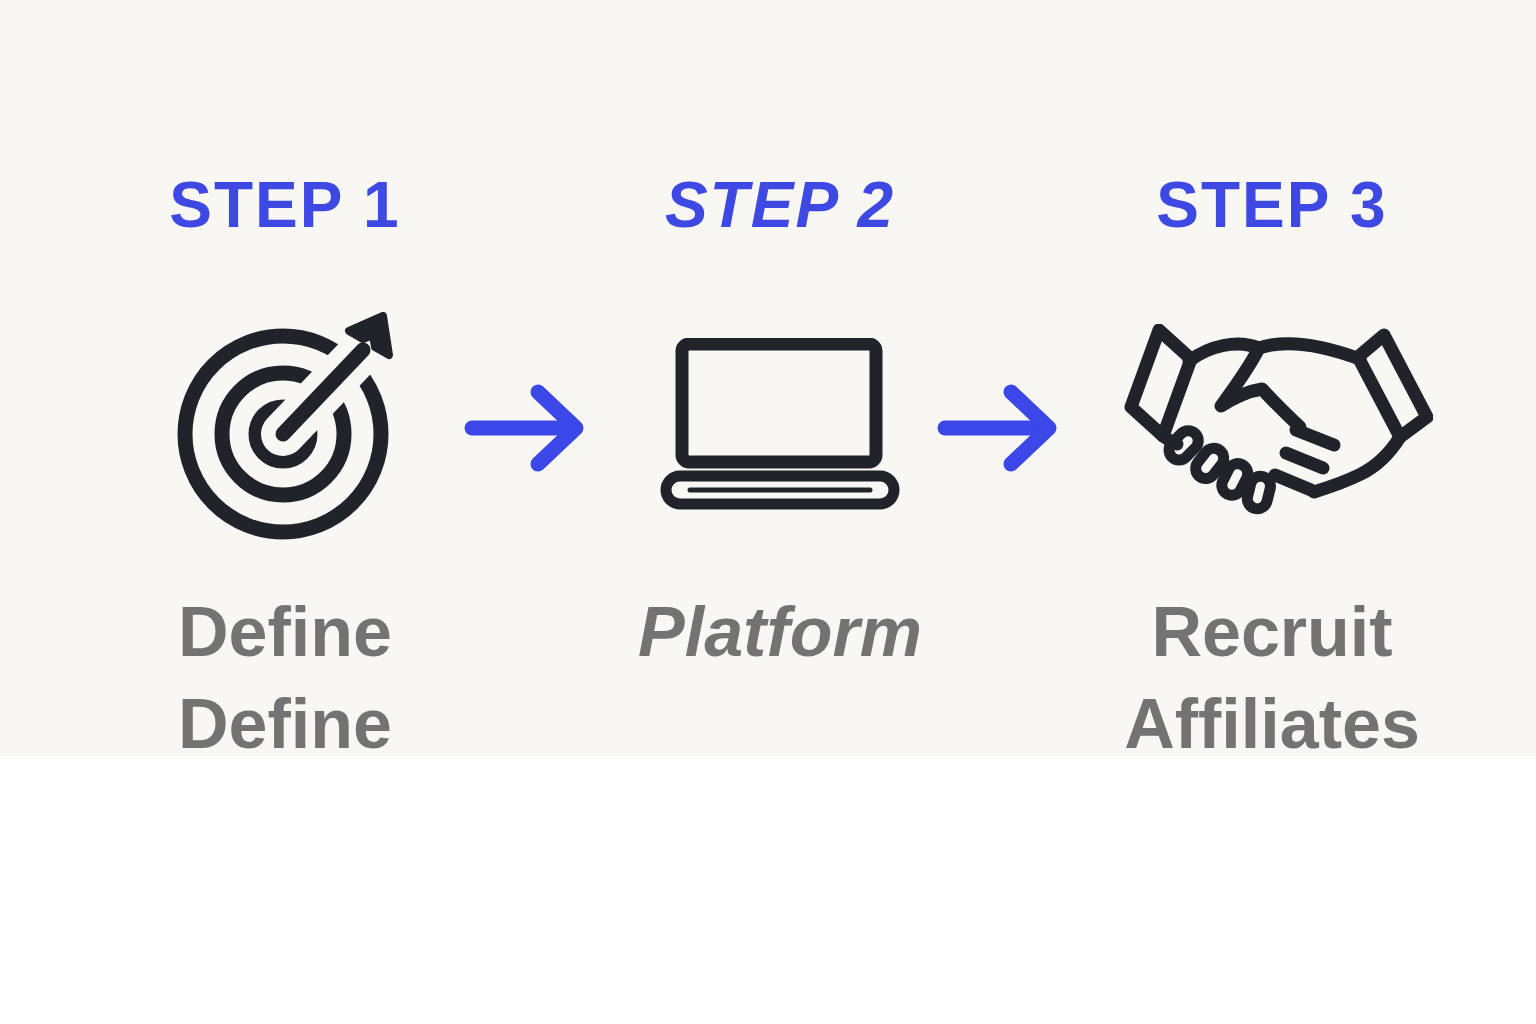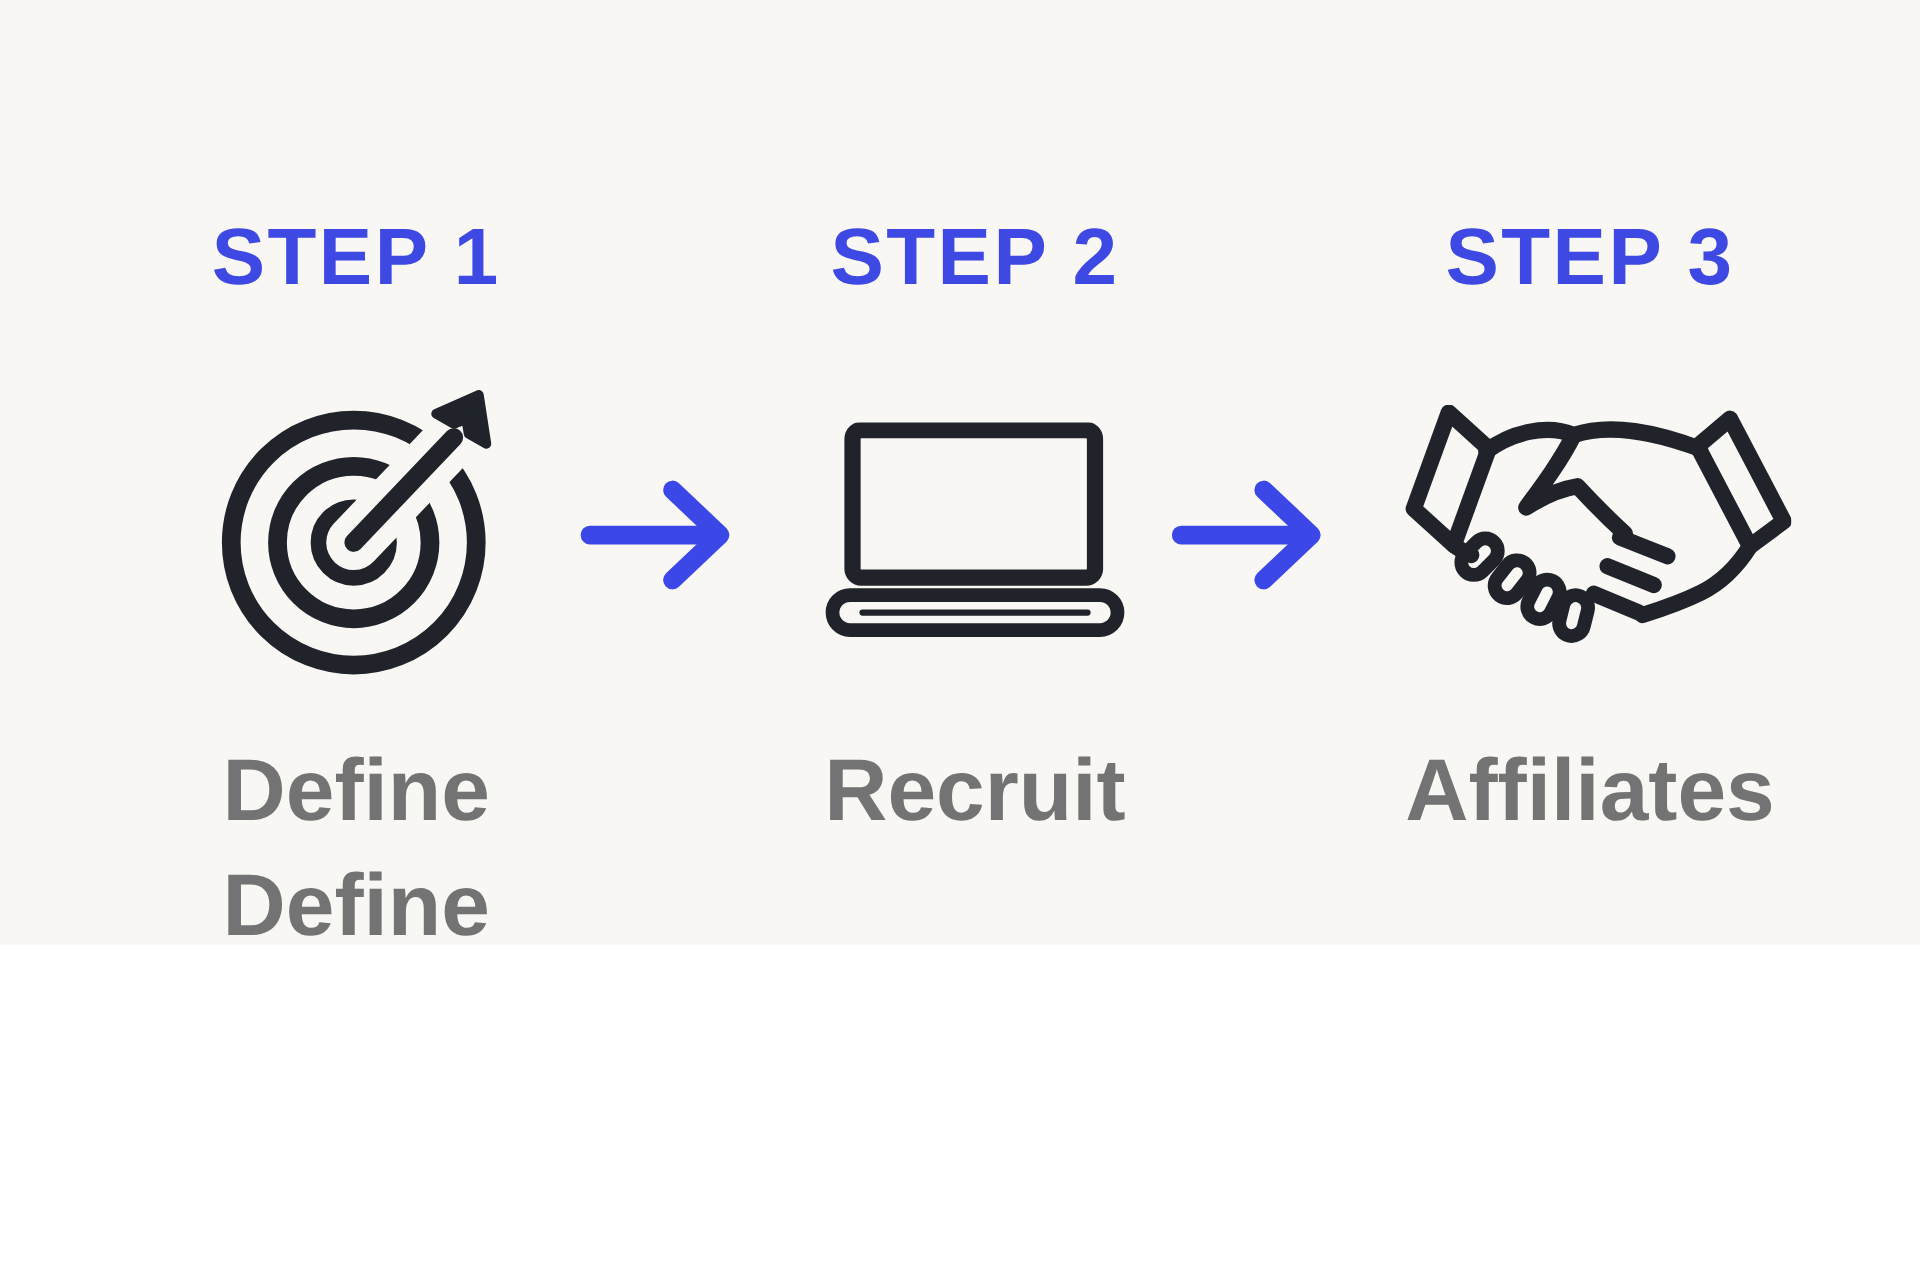--- a/index.html
+++ b/index.html
@@ -11,21 +11,21 @@
     font-family:"Liberation Sans","DejaVu Sans",sans-serif;
   }
   .step{
     position:absolute;
     top:150px;
     width:440px;
     height:700px;
     text-align:center;
   }
   .col1{left:65px;}
-  .col2{left:560px;}
+  .col2{left:560px;font-style:italic;}
   .col3{left:1052px;}
   .step-label{
     margin:0;
     position:absolute;
     top:18px;left:0;right:0;
     font-size:64px;
     font-weight:700;
     letter-spacing:2px;
     color:#3D49E2;
   }
@@ -94,21 +94,21 @@
   <section class="step col2">
     <h2 class="step-label">STEP 2</h2>
     <div class="icon-box">
       <svg width="240" height="172" viewBox="0 0 240 172" fill="none">
         <rect x="22" y="6" width="194" height="118" rx="7" stroke="#20242A" stroke-width="13"></rect>
         <rect x="6" y="138" width="228" height="28" rx="14" stroke="#20242A" stroke-width="11"></rect>
         <line x1="30" y1="152" x2="210" y2="152" stroke="#20242A" stroke-width="5" stroke-linecap="round"></line>
       </svg>
     </div>
     <h1 class="step-title">
-      <span>Recruit</span>
+      <span>Platform</span>
     </h1>
   </section>
 
   <div class="connector a2">
     <svg width="130" height="100" viewBox="0 0 130 100" fill="none">
       <path d="M10,50 L110,50" stroke="#3B47E6" stroke-width="15" stroke-linecap="round"></path>
       <path d="M76,14 L114,50 L76,86" stroke="#3B47E6" stroke-width="15" stroke-linecap="round" stroke-linejoin="round"></path>
     </svg>
   </div>
 
@@ -133,17 +133,18 @@
         <rect x="89" y="123" width="20" height="33" rx="10" stroke-width="11" transform="rotate(38 99 139)"></rect>
         <rect x="114" y="139" width="20" height="33" rx="10" stroke-width="11" transform="rotate(27 124 155)"></rect>
         <rect x="138" y="152" width="20" height="33" rx="10" stroke-width="11" transform="rotate(14 148 168)"></rect>
 
         <path d="M185,106 L223,121"></path>
         <path d="M175,129 L212,144"></path>
         <path d="M164,151 L200,166"></path>
       </svg>
     </div>
     <h1 class="step-title">
+      <span>Recruit</span>
       <span>Affiliates</span>
     </h1>
   </section>
 
 </div>
 
 </body></html>

